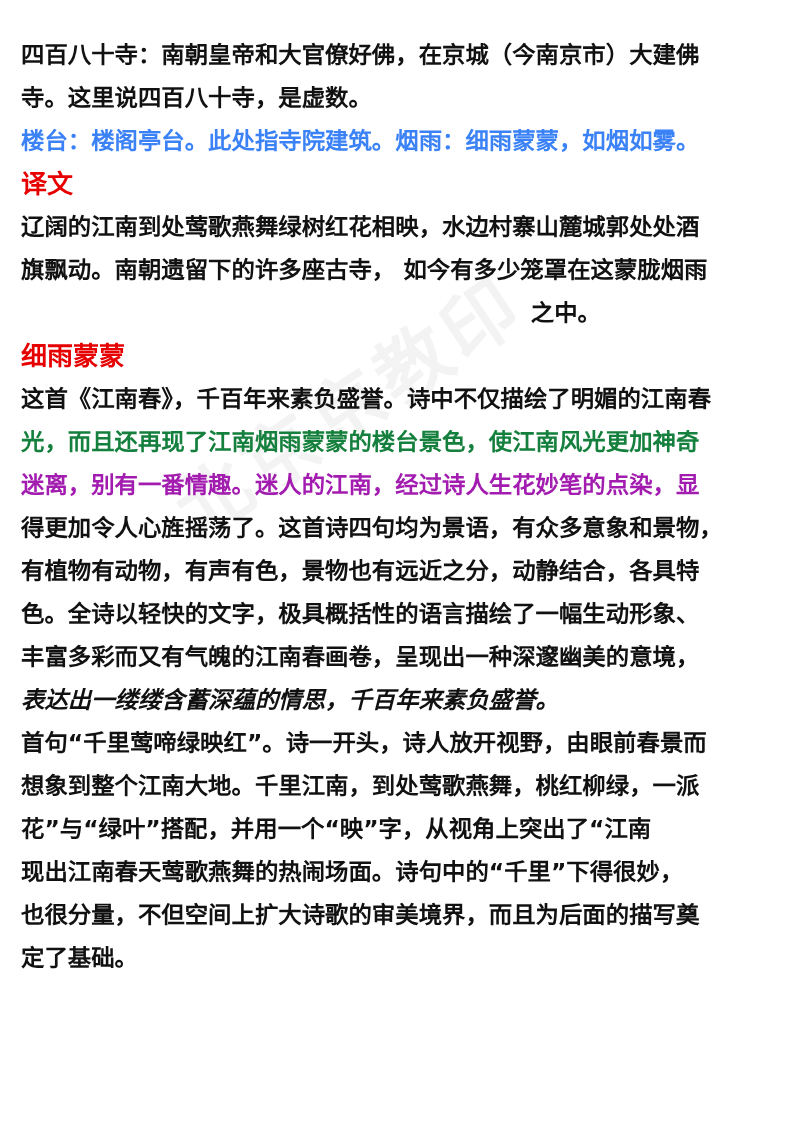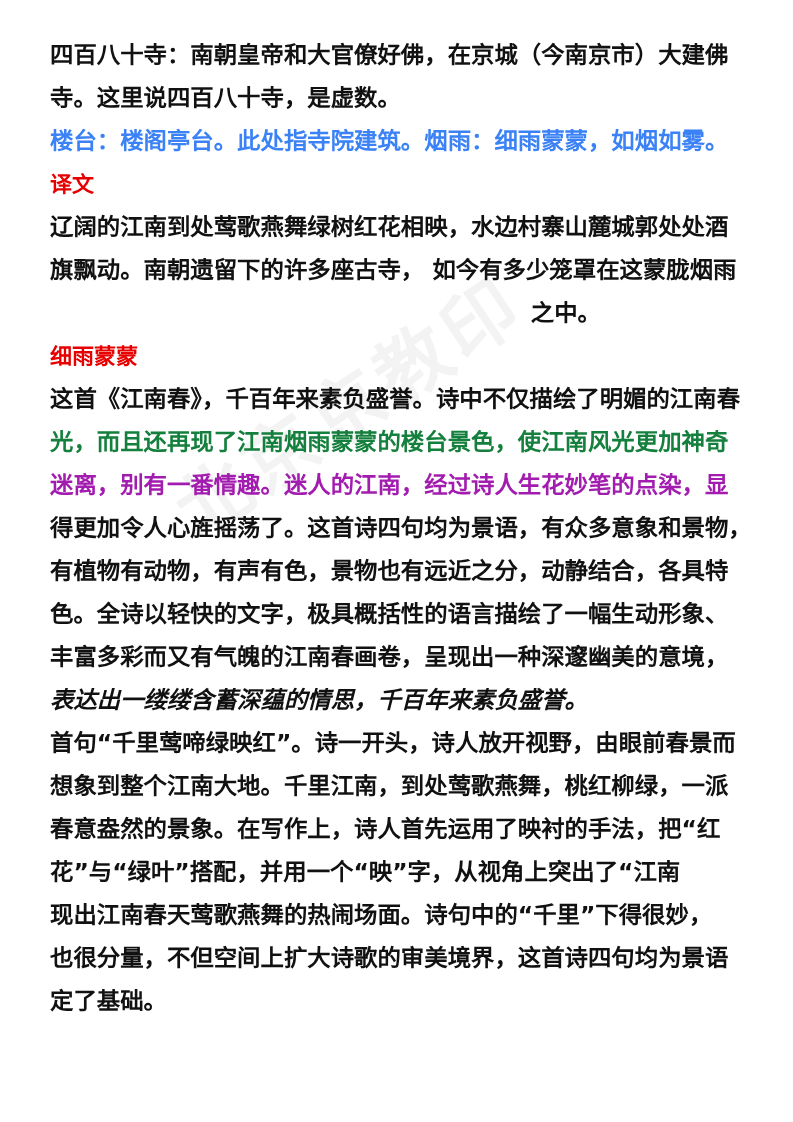--- a/index.html
+++ b/index.html
@@ -43,37 +43,37 @@
 
   
   #page {
     position: absolute;
     left: 0;
     top: 0;
     width: 649px;
     height: 1122px;
     z-index: 1;
     box-sizing: border-box;
-    padding: 34px 48px 0 50px;
+    padding: 34px 48px 0 21px;
   }
 
   .doc-line {
     font-size: 23.4px;
     font-weight: 700;
     color: #111111;
     line-height: 43px;
     height: 43px;
     white-space: pre;
     letter-spacing: 0px;
     font-family: "DejaVu Sans", "Liberation Sans", sans-serif;
     text-rendering: optimizeLegibility;
   }
 
   .section-heading {
-    font-size: 22px;
+    font-size: 26px;
     font-weight: 700;
     line-height: 43px;
     height: 43px;
     white-space: pre;
     color: #e60000;
     font-family: "DejaVu Sans", "Liberation Sans", sans-serif;
   }
 
   .block { margin: 0; padding: 0; }
 </style>
@@ -109,21 +109,20 @@
       <div class="doc-line" style="color: rgb(17, 17, 17);">得更加令人心旌摇荡了。这首诗四句均为景语，有众多意象和景物，</div>
       <div class="doc-line" style="color: rgb(17, 17, 17);">有植物有动物，有声有色，景物也有远近之分，动静结合，各具特</div>
       <div class="doc-line" style="color: rgb(17, 17, 17);">色。全诗以轻快的文字，极具概括性的语言描绘了一幅生动形象、</div>
       <div class="doc-line" style="color: rgb(17, 17, 17);">丰富多彩而又有气魄的江南春画卷，呈现出一种深邃幽美的意境，</div>
       <div class="doc-line" style="color: rgb(17, 17, 17); font-style: italic;">表达出一缕缕含蓄深蕴的情思，千百年来素负盛誉。</div>
     </div>
 
     <div class="block">
       <div class="doc-line" style="color: rgb(17, 17, 17);">首句“千里莺啼绿映红”。诗一开头，诗人放开视野，由眼前春景而</div>
       <div class="doc-line" style="color: rgb(17, 17, 17);">想象到整个江南大地。千里江南，到处莺歌燕舞，桃红柳绿，一派</div>
-      <div class="doc-line" style="color: rgb(17, 17, 17);">春意盎然的景象。在写作上，诗人首先运用了映衬的手法，把“红</div>
       <div class="doc-line" style="color: rgb(17, 17, 17);">花”与“绿叶”搭配，并用一个“映”字，从视角上突出了“江南</div>
       <div class="doc-line" style="color: rgb(17, 17, 17);">现出江南春天莺歌燕舞的热闹场面。诗句中的“千里”下得很妙，</div>
-      <div class="doc-line" style="color: rgb(17, 17, 17);">也很分量，不但空间上扩大诗歌的审美境界，这首诗四句均为景语</div>
+      <div class="doc-line" style="color: rgb(17, 17, 17);">也很分量，不但空间上扩大诗歌的审美境界，而且为后面的描写奠</div>
       <div class="doc-line" style="color: rgb(17, 17, 17);">定了基础。</div>
     </div>
   </div>
 
 </div>
 
 </body></html>

